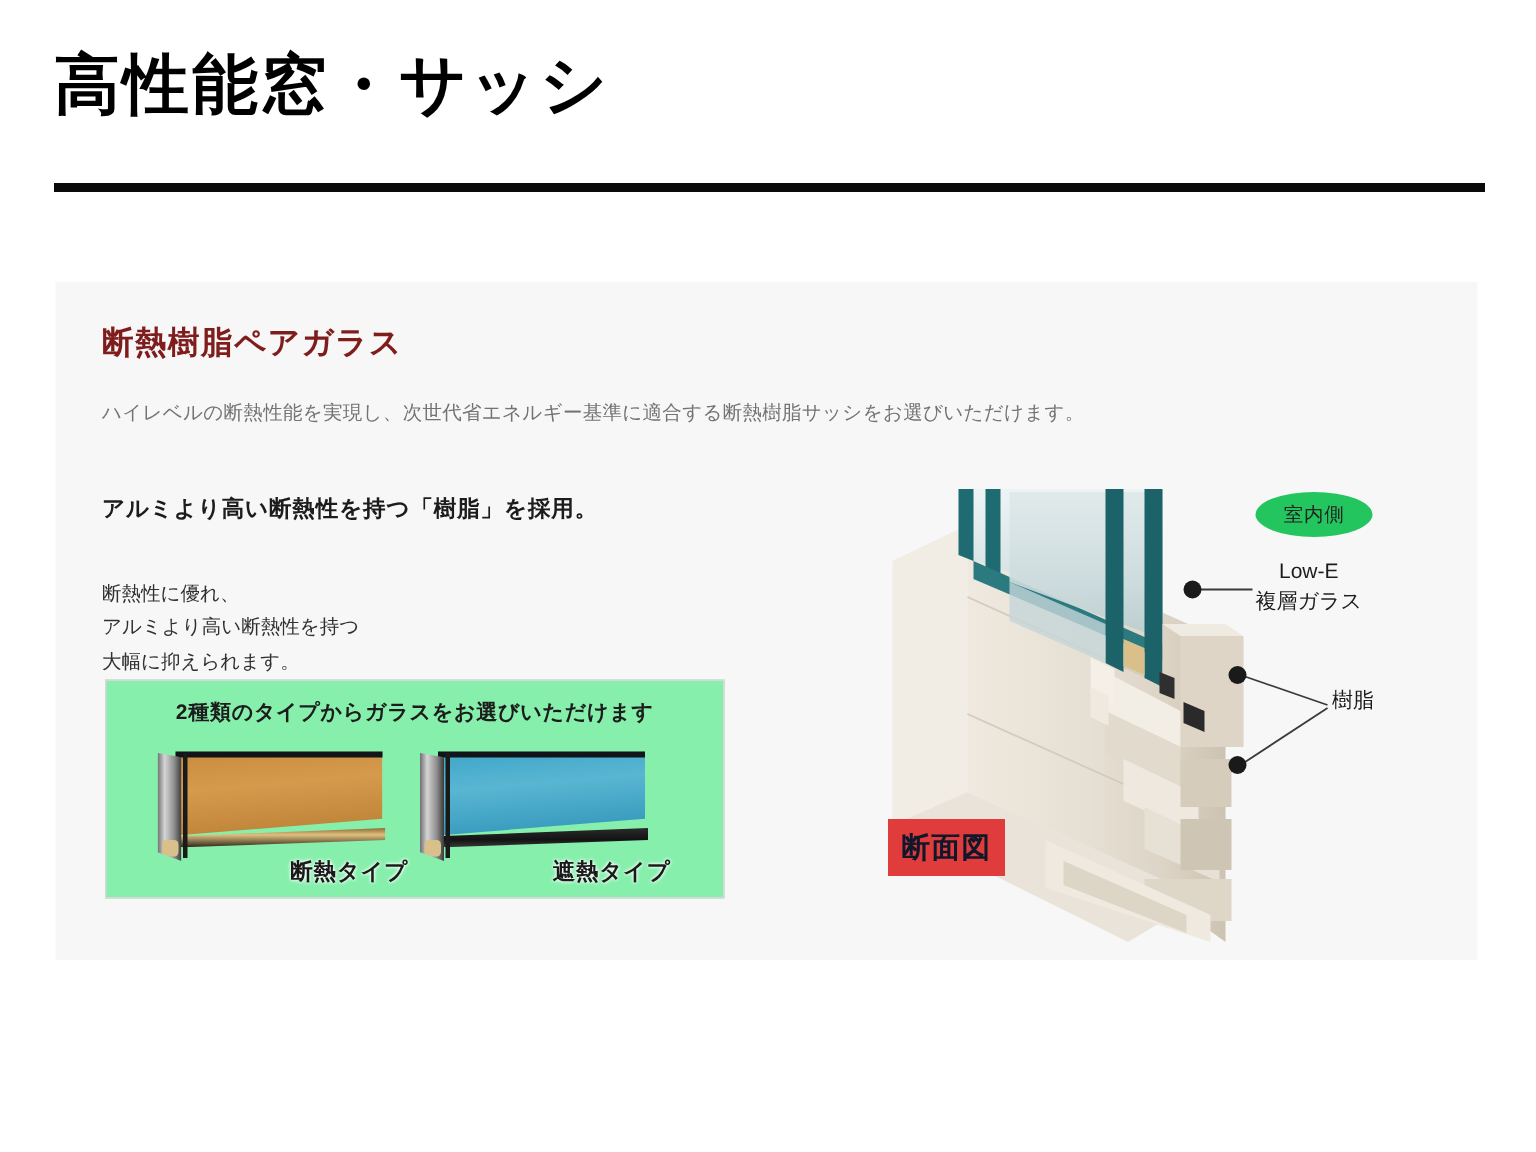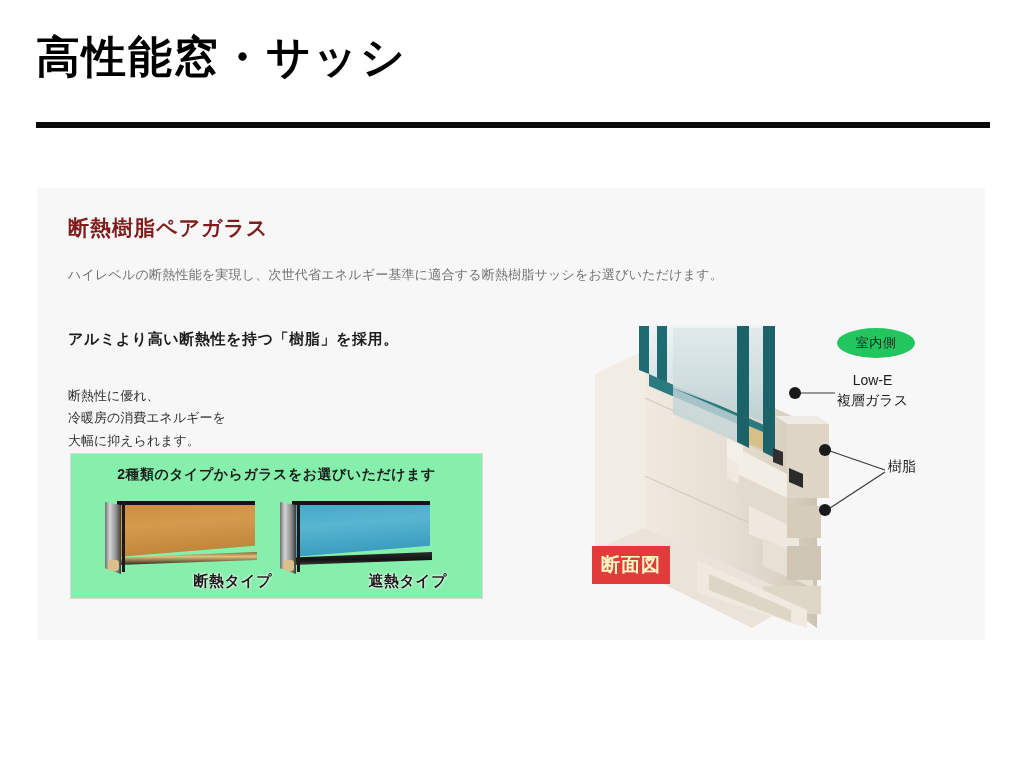--- a/index.html
+++ b/index.html
@@ -212,21 +212,21 @@
     left: 555px;
     top: 358px;
     width: 78px;
     height: 38px;
     background: #e03c3c;
     display: flex;
     align-items: center;
     justify-content: center;
   }
   #section-badge span {
-    color: #fef9c3;
+    color: #0f172a;
     font-size: 19px;
     font-weight: bold;
     letter-spacing: 1px;
   }
 
   
   #label-indoor {
     position: absolute;
     left: 800px;
     top: 140px;
@@ -277,21 +277,21 @@
 <div id="content-panel">
 
   <div id="section-heading">断熱樹脂ペアガラス</div>
 
   <div id="section-description">ハイレベルの断熱性能を実現し、次世代省エネルギー基準に適合する断熱樹脂サッシをお選びいただけます。</div>
 
   <div id="feature-heading">アルミより高い断熱性を持つ「樹脂」を採用。</div>
 
   <div id="feature-body">
     <div>断熱性に優れ、</div>
-    <div>冷暖房の消費エネルギーを</div>
+    <div>アルミより高い断熱性を持つ</div>
     <div>大幅に抑えられます。</div>
   </div>
 
   <div id="glass-box">
     <div id="glass-box-title">2種類のタイプからガラスをお選びいただけます</div>
 
     <div class="glass-sample left">
       <div class="slab">
         <div class="face amber"></div>
         <div class="edge-top"></div>

